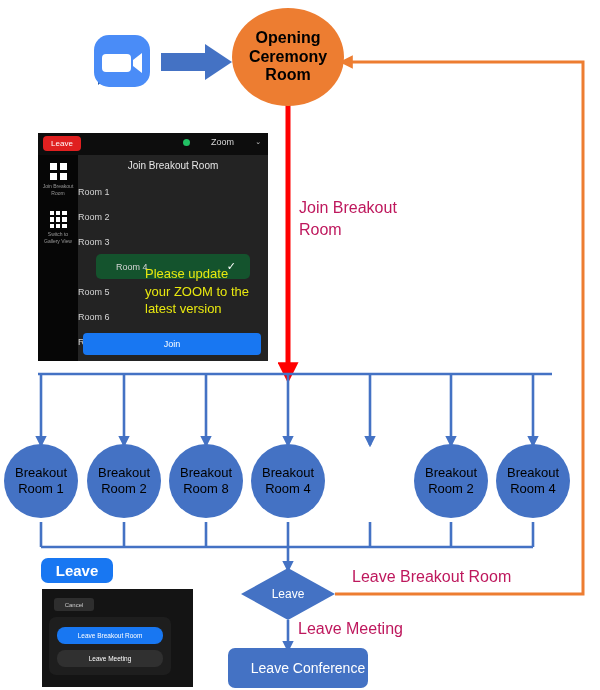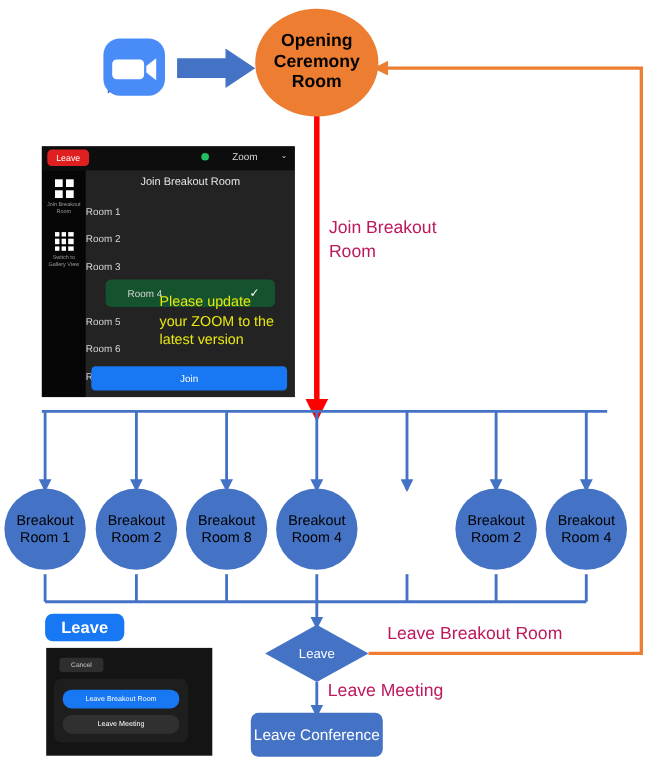--- a/index.html
+++ b/index.html
@@ -107,20 +107,21 @@
     border-radius: 7px;
     background: #4472C4;
     display: flex;
     align-items: center;
     justify-content: center;
     text-align: center;
     color: #ffffff;
     font-size: 14px;
     line-height: 1.2;
     z-index: 5;
+    padding-left: 20px;
   }
 
   
   .flow-label {
     position: absolute;
     color: #be185d;
     z-index: 6;
     white-space: pre-line;
   }
   .lbl-join {

